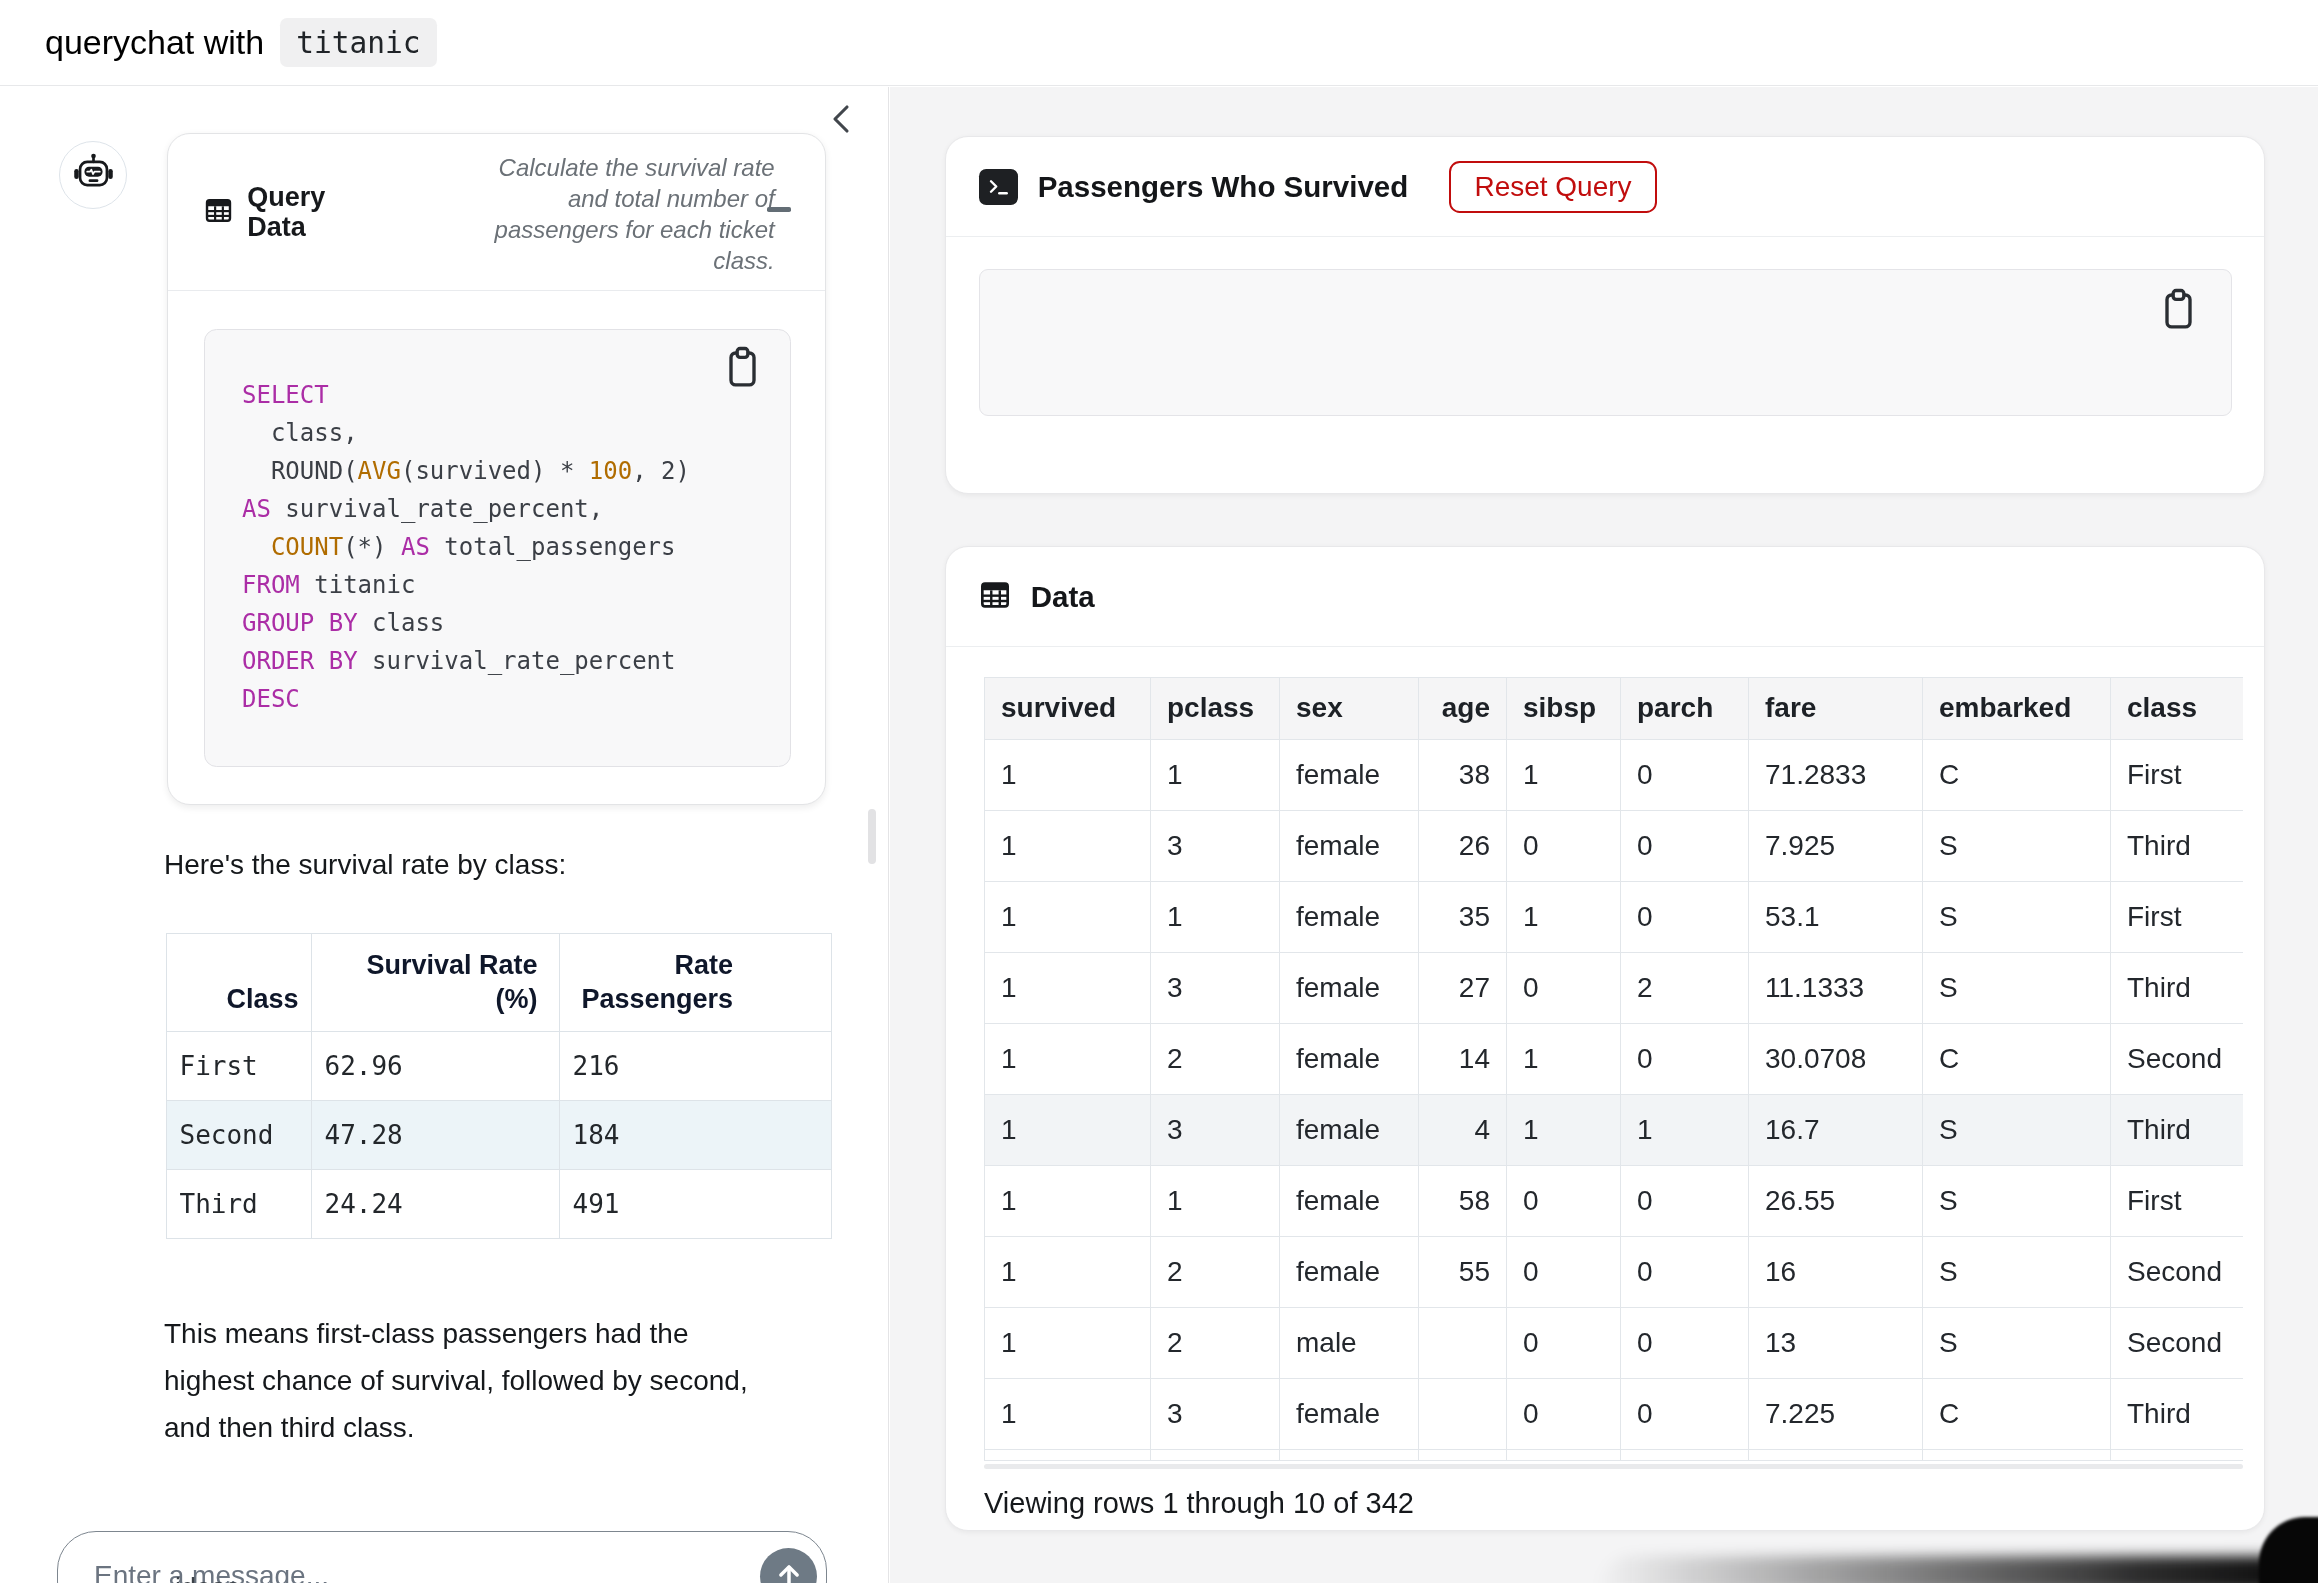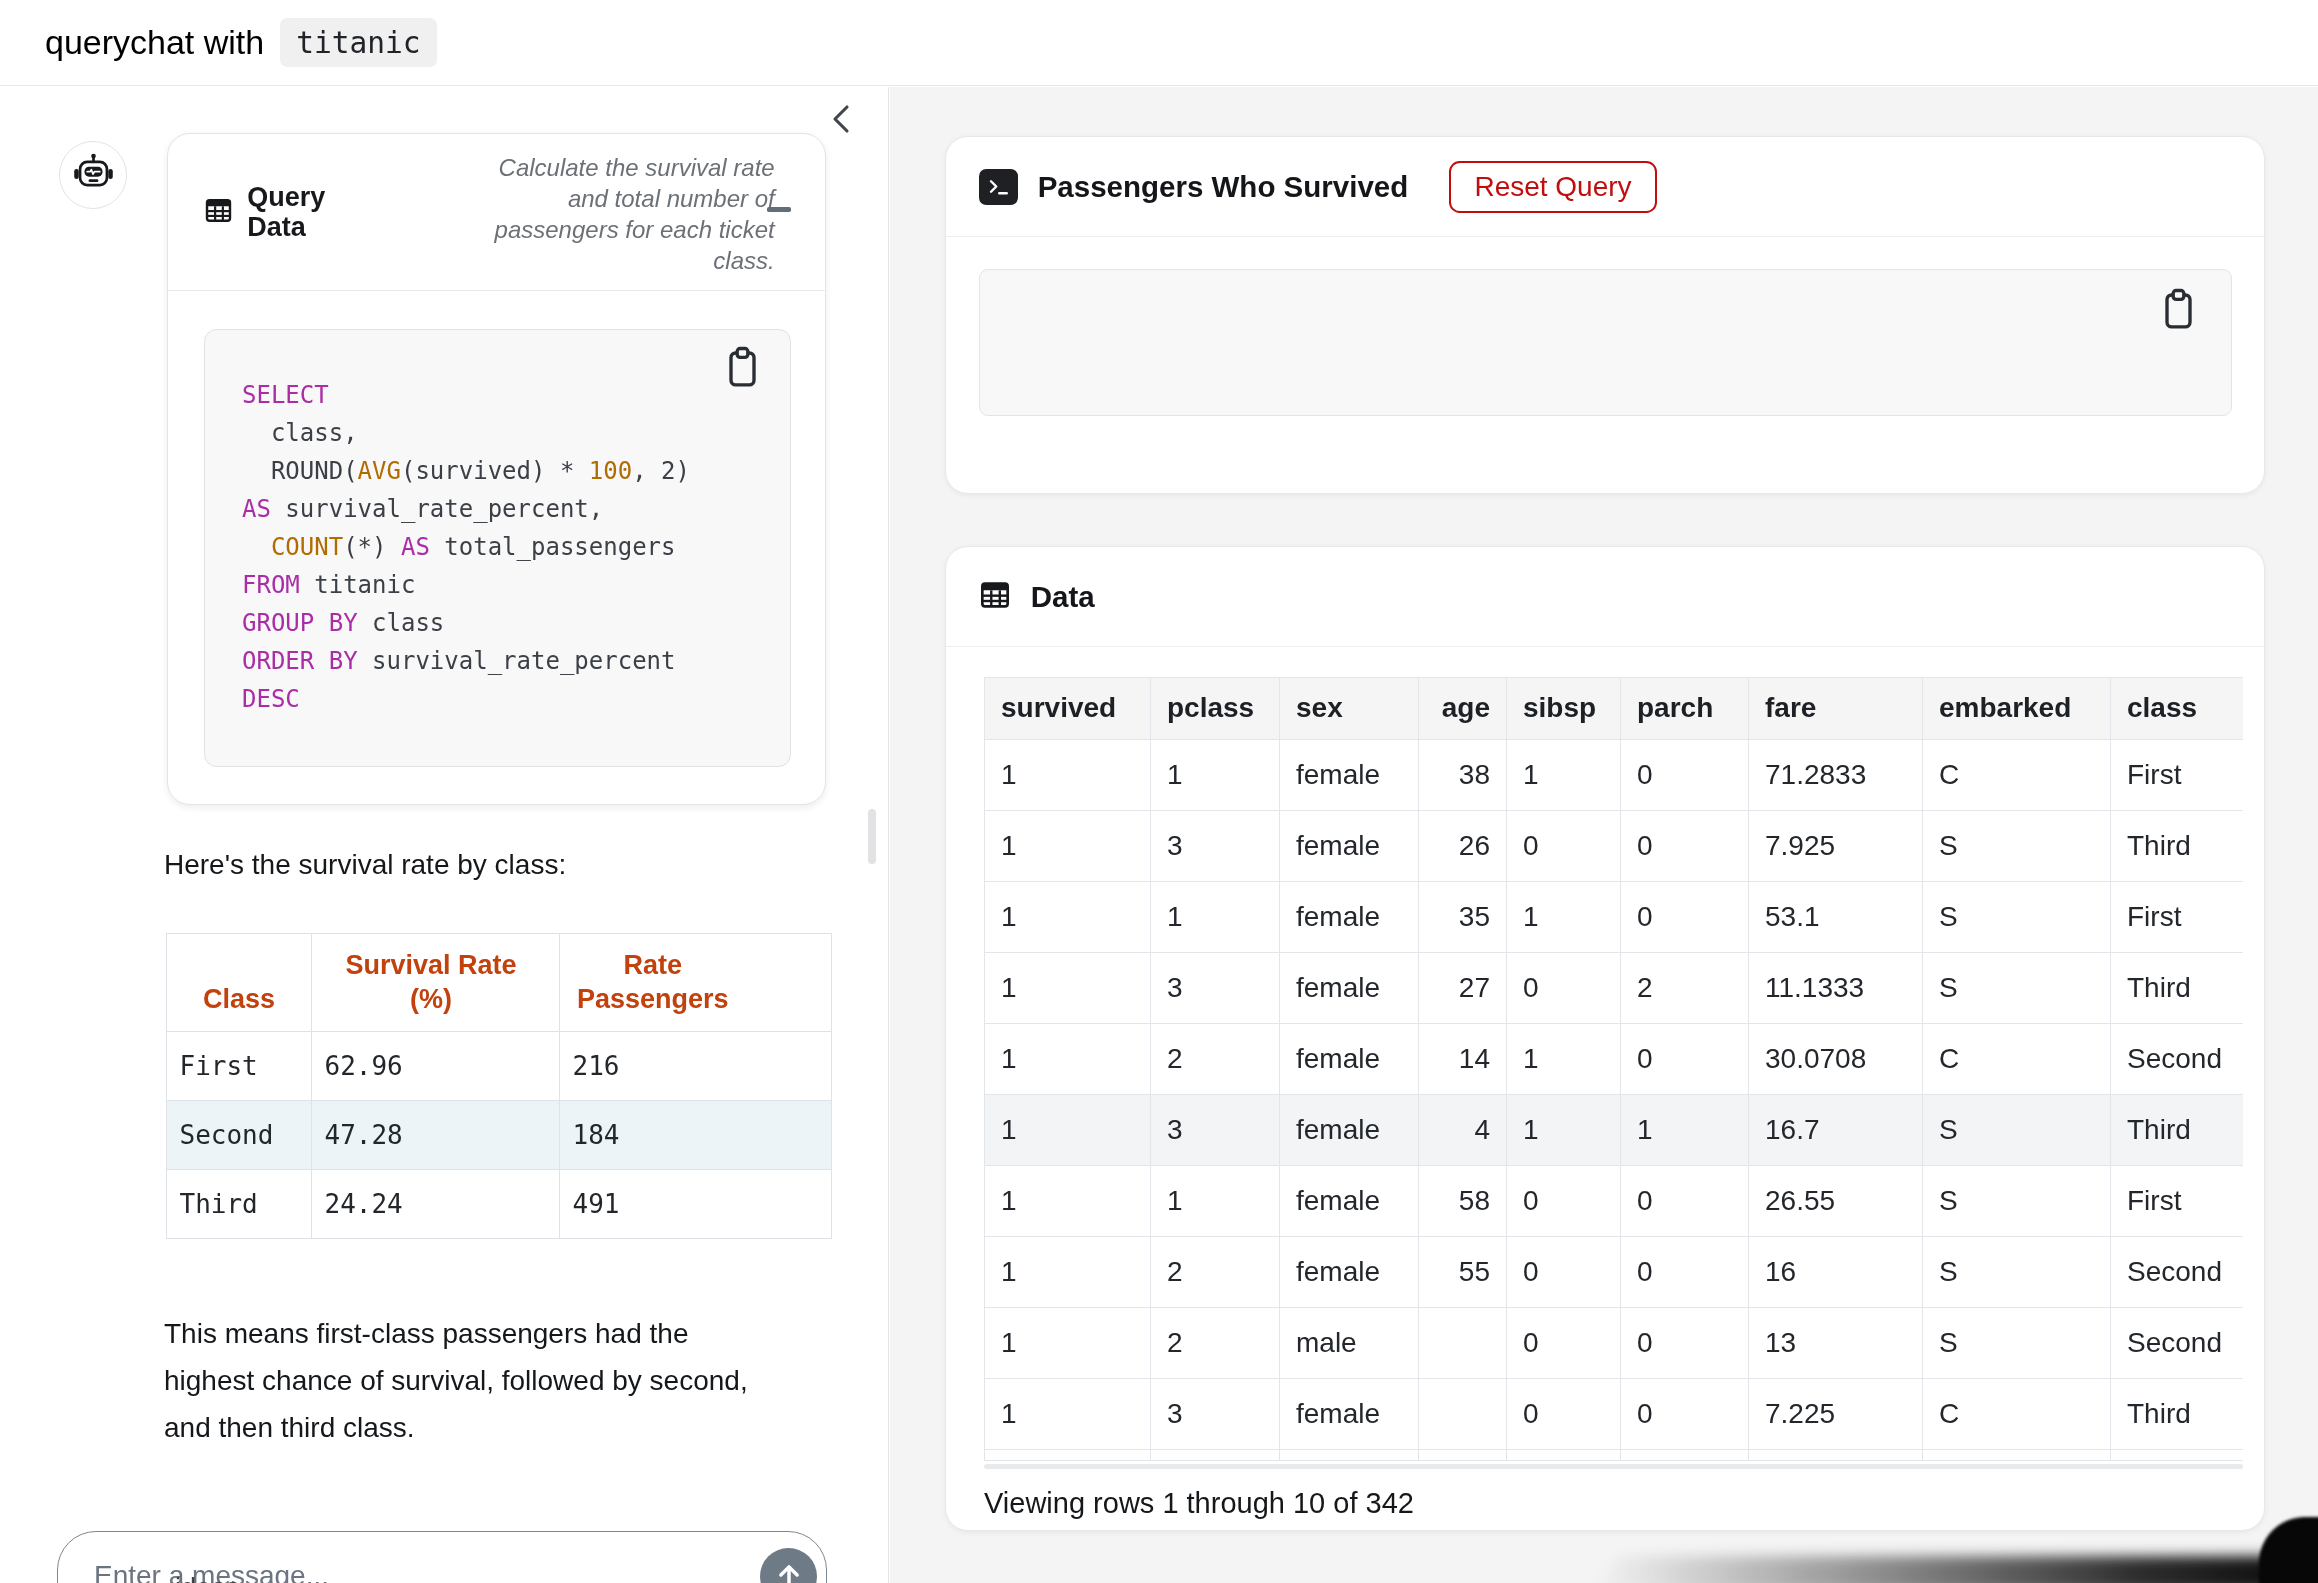--- a/index.html
+++ b/index.html
@@ -38,22 +38,22 @@
   .code-block pre { padding:46px 0 0 37px; font-size:24px; line-height:38px; white-space:pre;
     font-family:"DejaVu Sans Mono", monospace; }
   .copy-btn { position:absolute; right:25px; top:14.3px; width:46px; height:50px; background:none;
     border:none; cursor:pointer; }
   .tok-kw { color:#ab2da6; } .tok-fn { color:#b06c00; } .tok-num { color:#b06c00; } .tok-pl { color:#3b3f46; }
 
   #intro-text { position:absolute; left:164px; top:762px; font-size:28px; color:#15181b; }
 
   #survival-table { position:absolute; left:166px; top:846px; border-collapse:collapse; }
   #survival-table col.sc1 { width:145px; } #survival-table col.sc2 { width:248px; } #survival-table col.sc3 { width:272px; }
-  #survival-table th { font-size:27px; font-weight:700; text-align:center; vertical-align:bottom;
-    padding:14.3px 12.5px; border:0.9px solid #dde3e8; line-height:34px; color:#c2410c; }
+  #survival-table th { font-size:27px; font-weight:700; text-align:right; vertical-align:bottom;
+    padding:14.3px 12.5px; border:0.9px solid #dde3e8; line-height:34px; color:#0f172a; }
   #survival-table th:nth-child(2){ padding-right:21.5px; } #survival-table th:nth-child(3){ padding-right:98px; }
   #survival-table td { font-family:"DejaVu Sans Mono", monospace; font-size:26px; color:#23272b;
     padding:16px 12.5px; border:0.9px solid #dde3e8; line-height:36px; }
   #survival-table tr.striped td { background:#ecf4f8; }
 
   #summary-text { position:absolute; left:164px; top:1223px; width:617px;
     font-size:28px; line-height:47px; color:#15181b; }
 
   #chat-input-row { position:absolute; left:57px; top:1408px; width:770px; height:90px;
     background:#fff; border:1.8px solid #7d868f; border-radius:39px; display:flex; align-items:center;margin-top:36px; }

